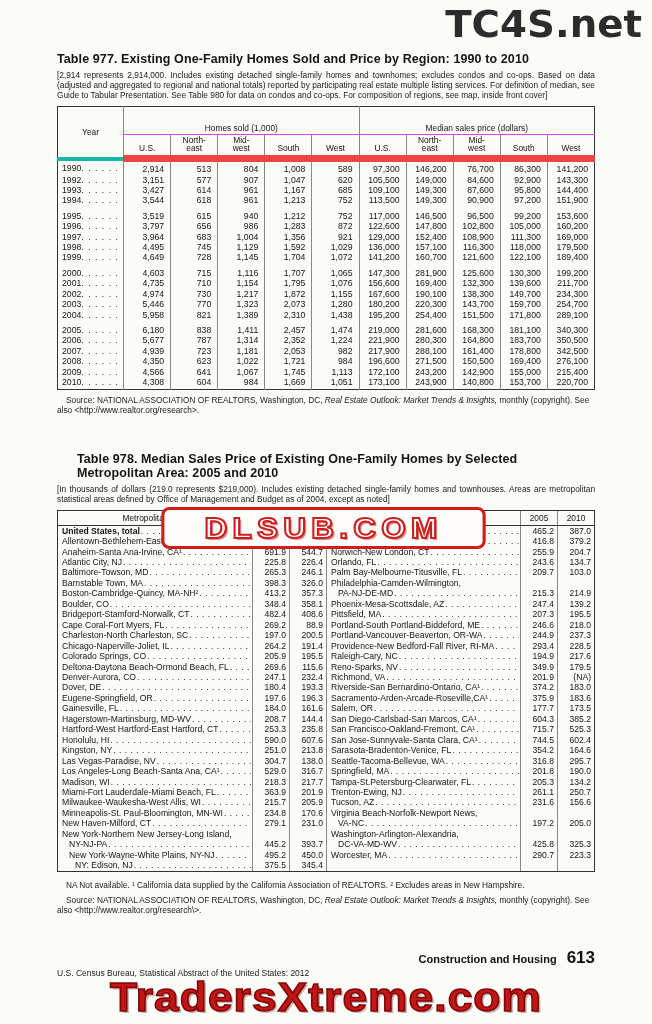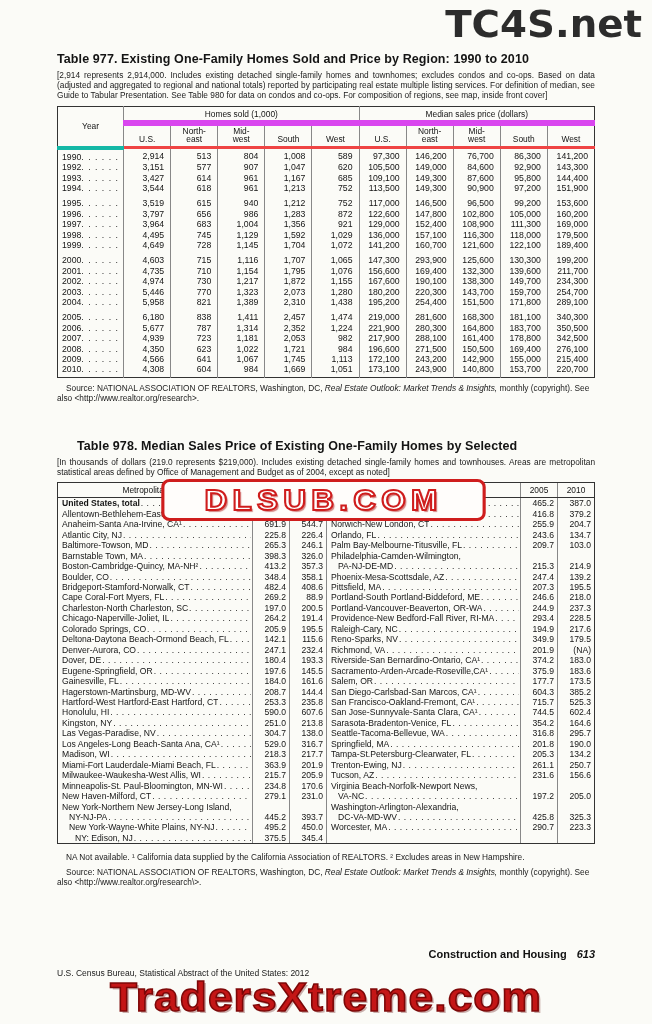--- a/index.html
+++ b/index.html
@@ -18,22 +18,22 @@
   .source{font-size:8.3px;line-height:1.22;margin-top:5px;text-indent:9px;color:#1a1a1a;}
   .source i{}
   .footnote{font-size:8.3px;margin-top:8px;text-indent:9px;color:#1a1a1a;}
 
   
   table.t977{width:100%;border-collapse:collapse;table-layout:fixed;font-size:8.7px;border:1px solid #333;margin-top:2px;}
   .t977 th{font-weight:normal;font-size:8.4px;text-align:center;}
   .t977 th,.t977 td{border-left:1px solid #888;}
   .t977 td:first-child,.t977 th.yearh{border-left:none;}
   .t977 th.yearh{vertical-align:middle;border-bottom:4px solid #14b8a6;}
-  .t977 th.group{border-bottom:6px solid #d946ef;padding:2px 0 1px;}
-  .t977 tr.subh th{vertical-align:bottom;border-bottom:3px solid #ef4444;padding:1px 1px 2px;line-height:1.05;white-space:pre-line;}
+  .t977 th.group{border-bottom:1px solid #d946ef;padding:16px 0 1px;}
+  .t977 tr.subh th{vertical-align:bottom;border-bottom:7px solid #ef4444;padding:1px 1px 2px;line-height:1.05;white-space:pre-line;}
   .t977 tbody td{line-height:10.4px;padding:0 6px 0 0;font-variant-numeric:tabular-nums;}
   .t977 td.num{text-align:right;}
   .t977 td.yr{padding:0 0 0 4px;}
   .t977 tr.gtop td{padding-top:5px;}
   .t977 tbody tr:first-child td{padding-top:2px;}
   .t977 tbody tr:last-child td{padding-bottom:2px;}
   .yw{display:flex;overflow:hidden;white-space:nowrap;}
   .yw .dots{flex:1 1 0;min-width:0;overflow:hidden;letter-spacing:1px;color:#222;}
 
   
@@ -47,21 +47,21 @@
   .t9r .half{padding-left:4px;}
   .mn{flex:0 1 auto;min-width:0;overflow:hidden;white-space:nowrap;}
   .mn.b{font-weight:700;}
   .mn.i1{padding-left:7px;}
   .mn.i2{padding-left:13px;}
   .ldr{flex:1 1 0;min-width:0;overflow:hidden;white-space:nowrap;color:#222;letter-spacing:.5px;margin:0 1px;}
   .v{width:37px;flex:none;border-left:1px solid #888;text-align:right;padding-right:3px;font-variant-numeric:tabular-nums;}
 
   
   .footer-right{position:absolute;right:57px;top:948px;font-size:11px;font-weight:600;color:#111;}
-  .footer-right .pgnum{font-weight:700;margin-left:10px;font-size:11px;font-style:italic;}
+  .footer-right .pgnum{font-weight:700;margin-left:10px;font-size:17px;}
   .footer-left{position:absolute;left:57px;top:968px;font-size:8.5px;color:#1a1a1a;}
 
   
   .wm{position:absolute;font-weight:900;white-space:nowrap;pointer-events:none;z-index:50;}
   .wm-top{top:2px;right:10px;font-size:38px;color:#1b1b1b;opacity:.92;letter-spacing:0;transform:scaleX(1.02);transform-origin:right top;font-family:"DejaVu Sans", sans-serif;}
   .wm-mid{left:111px;top:-4px;width:309px;height:42px;background:#fffdfb;border:3px solid #cf1d1d;border-radius:8px;
     display:flex;align-items:center;justify-content:center;font-size:30px;color:#fff;
     -webkit-text-stroke:2px #cf1d1d;text-shadow:2px 2px 1px rgba(170,10,10,.5);letter-spacing:5px;transform:scaleX(1.05);}
   .wm-bottom{left:50%;bottom:3px;font-size:41px;color:#c41616;-webkit-text-stroke:1.5px #7c0707;
     text-shadow:2px 2px 0 rgba(90,0,0,.3);letter-spacing:1px;transform:translateX(-50%) scaleX(1.08);}
@@ -282,21 +282,21 @@
               <span>2000</span>
               <span class="dots">. . . . . . . . . . . . . . . . . . . . . . . . . . . . . . . . . . . . . . . . . . . . . . . . . . . . . . . . . . . . . . . . . . . . . . . . . . . . . . . . . . . . . . . . . . . . . . . . . . . . </span>
             </div>
           </td>
           <td class="num">4,603</td>
           <td class="num">715</td>
           <td class="num">1,116</td>
           <td class="num">1,707</td>
           <td class="num">1,065</td>
           <td class="num">147,300</td>
-          <td class="num">293,900</td>
+          <td class="num">281,900</td>
           <td class="num">125,600</td>
           <td class="num">130,300</td>
           <td class="num">199,200</td>
         </tr>
         <tr>
           <td class="yr">
             <div class="yw">
               <span>2001</span>
               <span class="dots">. . . . . . . . . . . . . . . . . . . . . . . . . . . . . . . . . . . . . . . . . . . . . . . . . . . . . . . . . . . . . . . . . . . . . . . . . . . . . . . . . . . . . . . . . . . . . . . . . . . . </span>
             </div>
@@ -474,20 +474,21 @@
           <td class="num">153,700</td>
           <td class="num">220,700</td>
         </tr>
       </tbody>
   </table>
 
   <p class="source"><span>Source: NATIONAL ASSOCIATION OF REALTORS, Washington, DC, </span><i>Real Estate Outlook: Market Trends &amp; Insights,</i><span> monthly (copyright). See also &lt;http://www.realtor.org/research&gt;.</span></p>
 
   <h1 class="t-title t2">
     <span>Table 978. Median Sales Price of Existing One-Family Homes by Selected</span><br>
+    <span>Metropolitan Area: 2005 and 2010</span>
   </h1>
   <p class="headnote">[In thousands of dollars (219.0 represents $219,000). Includes existing detached single-family homes and townhouses. Areas are metropolitan statistical areas defined by Office of Management and Budget as of 2004, except as noted]</p>
 
   <div class="t978-wrap">
     <div class="t978-head">
       <div class="half l">
         <span class="hm">Metropolitan area</span>
         <span class="hv"></span>
         <span class="hv"></span>
       </div>
@@ -677,21 +678,21 @@
             <span class="mn">Raleigh-Cary, NC</span>
             <span class="ldr">. . . . . . . . . . . . . . . . . . . . . . . . . . . . . . . . . . . . . . . . . . . . . . . . . . . . . . . . . . . . . . . . . . . . . . . . . . . . . . . . . . . . . . . . . . . . . . . . . . . . </span>
             <span class="v">194.9</span>
             <span class="v">217.6</span>
           </div>
         </div>
         <div class="t9r">
           <div class="half l">
             <span class="mn">Deltona-Daytona Beach-Ormond Beach, FL</span>
             <span class="ldr">. . . . . . . . . . . . . . . . . . . . . . . . . . . . . . . . . . . . . . . . . . . . . . . . . . . . . . . . . . . . . . . . . . . . . . . . . . . . . . . . . . . . . . . . . . . . . . . . . . . . </span>
-            <span class="v">142.1</span>
+            <span class="v">269.6</span>
             <span class="v">115.6</span>
           </div>
           <div class="half r">
             <span class="mn">Reno-Sparks, NV</span>
             <span class="ldr">. . . . . . . . . . . . . . . . . . . . . . . . . . . . . . . . . . . . . . . . . . . . . . . . . . . . . . . . . . . . . . . . . . . . . . . . . . . . . . . . . . . . . . . . . . . . . . . . . . . . </span>
             <span class="v">349.9</span>
             <span class="v">179.5</span>
           </div>
         </div>
         <div class="t9r">
@@ -720,21 +721,21 @@
             <span class="ldr">. . . . . . . . . . . . . . . . . . . . . . . . . . . . . . . . . . . . . . . . . . . . . . . . . . . . . . . . . . . . . . . . . . . . . . . . . . . . . . . . . . . . . . . . . . . . . . . . . . . . </span>
             <span class="v">374.2</span>
             <span class="v">183.0</span>
           </div>
         </div>
         <div class="t9r">
           <div class="half l">
             <span class="mn">Eugene-Springfield, OR</span>
             <span class="ldr">. . . . . . . . . . . . . . . . . . . . . . . . . . . . . . . . . . . . . . . . . . . . . . . . . . . . . . . . . . . . . . . . . . . . . . . . . . . . . . . . . . . . . . . . . . . . . . . . . . . . </span>
             <span class="v">197.6</span>
-            <span class="v">145.5</span>
+            <span class="v">196.3</span>
           </div>
           <div class="half r">
             <span class="mn">Sacramento-Arden-Arcade-Roseville,CA¹</span>
             <span class="ldr">. . . . . . . . . . . . . . . . . . . . . . . . . . . . . . . . . . . . . . . . . . . . . . . . . . . . . . . . . . . . . . . . . . . . . . . . . . . . . . . . . . . . . . . . . . . . . . . . . . . . </span>
             <span class="v">375.9</span>
             <span class="v">183.6</span>
           </div>
         </div>
         <div class="t9r">
           <div class="half l">

